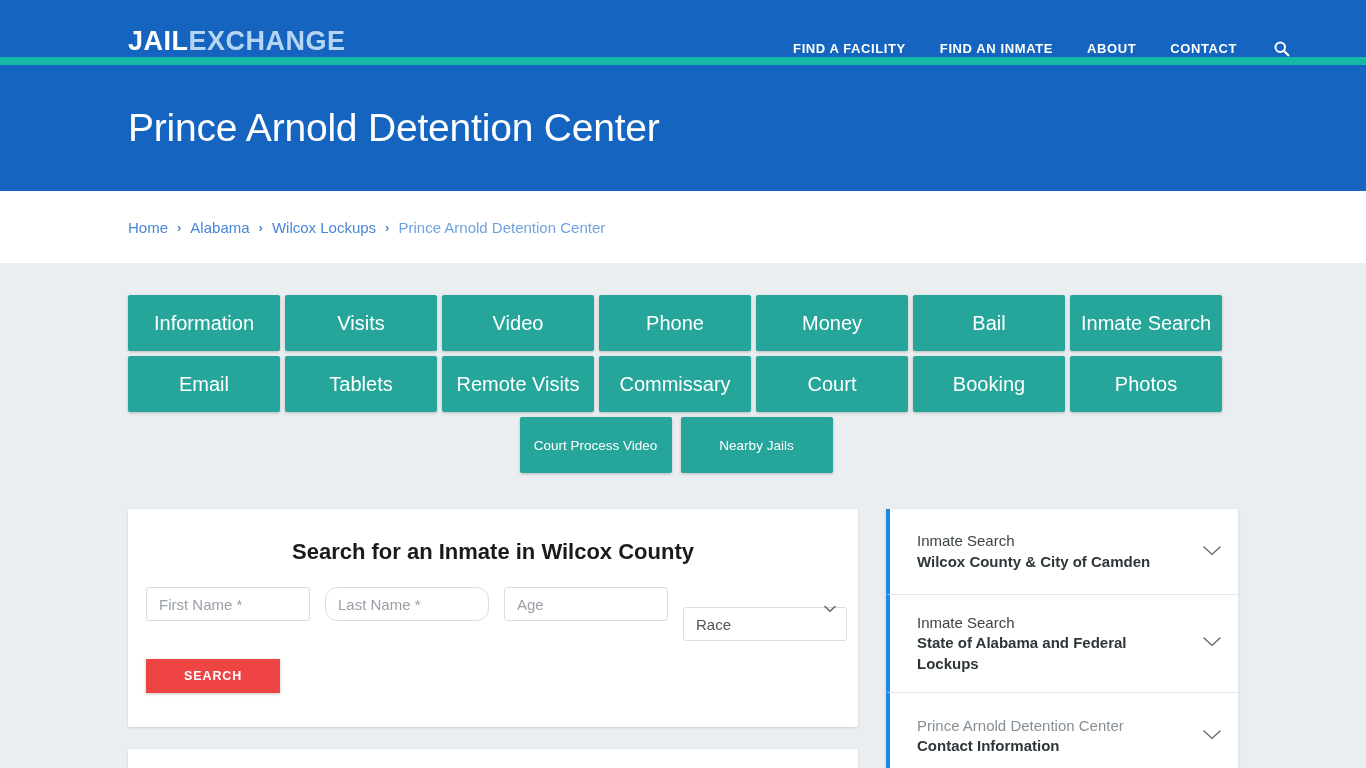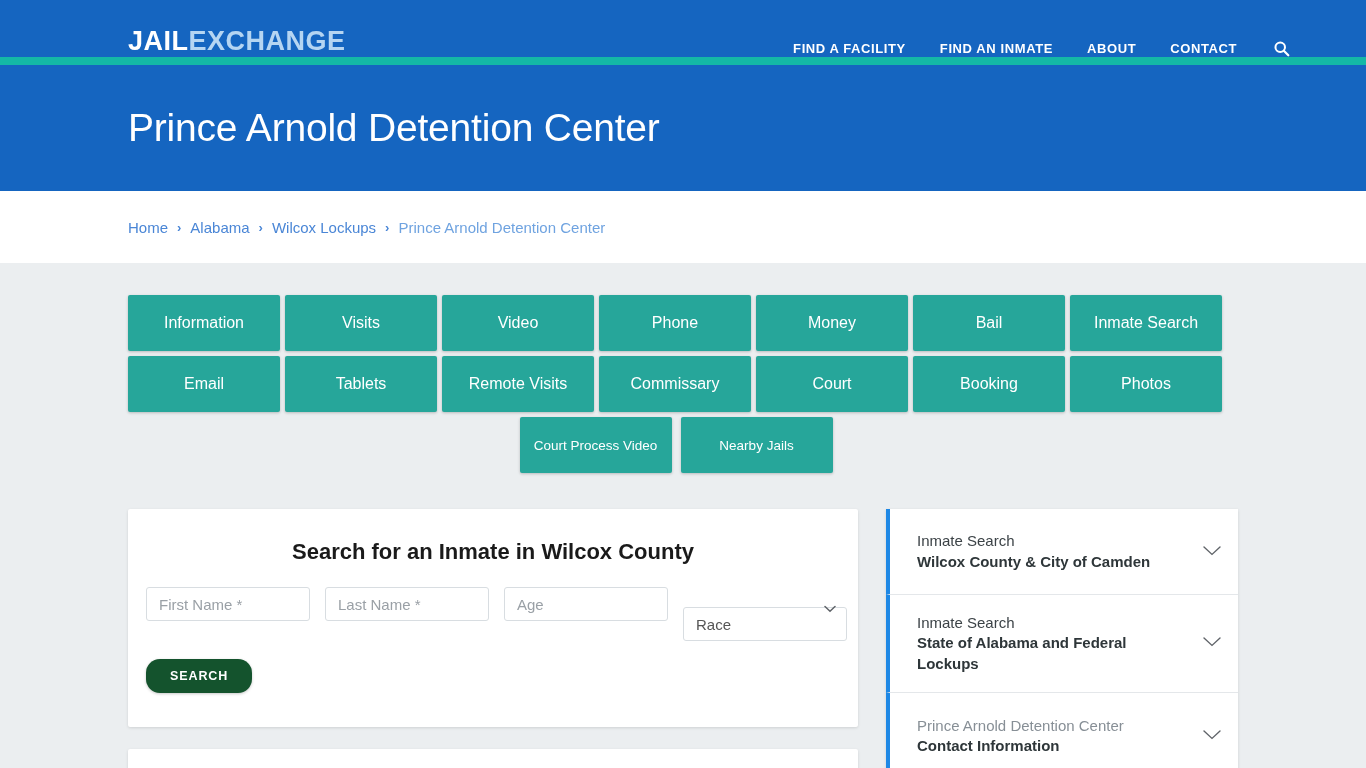--- a/index.html
+++ b/index.html
@@ -110,21 +110,21 @@
     display: flex;
     flex-wrap: wrap;
     gap: 5px;
     width: 1096px;
   }
   .nav-btn {
     width: 152px;
     height: 56px;
     background: #26a69a;
     color: #ffffff;
-    font-size: 16px;
+    font-size: 20px;
     display: flex;
     align-items: center;
     justify-content: center;
     border: none;
     border-radius: 2px;
     box-shadow: 0 1px 3px rgba(0,0,0,0.22);
     cursor: pointer;
     font-family: "Liberation Sans", sans-serif;
     white-space: nowrap;
     overflow: hidden;
@@ -174,36 +174,36 @@
     border-radius: 3px;
     padding: 0 12px;
     font-size: 15px;
     color: #555;
     background: #fff;
     font-family: "Liberation Sans", sans-serif;
     outline: none;
   }
   .field::placeholder { color: #9aa0a6; }
   .field-first { width: 164px; }
-  .field-last  { width: 164px; }
+  .field-last  { width: 164px; border-radius: 12px; }
   .field-age   { width: 164px; }
   .field-race  { width: 164px; appearance: none; background: #fff; margin-top: 20px; }
   .select-wrap { position: relative; display: inline-block; }
   .select-wrap .chev {
     position: absolute; right: 11px; top: 12px;
     pointer-events: none;
   }
   .search-btn-row { text-align: left; margin-top: 18px; padding-left: 0; }
   .search-btn {
-    background: #14532d;
+    background: #ef4444;
     color: #fff;
     border: none;
-    border-radius: 14px;
+    border-radius: 0;
     height: 34px;
-    padding: 0 24px;
+    padding: 0 38px;
     font-size: 12.5px;
     font-weight: bold;
     letter-spacing: 0.9px;
     cursor: pointer;
     box-shadow: 0 1px 3px rgba(0,0,0,0.22);
     font-family: "Liberation Sans", sans-serif;
   }
 
   .info-card {
     margin-top: 22px;

